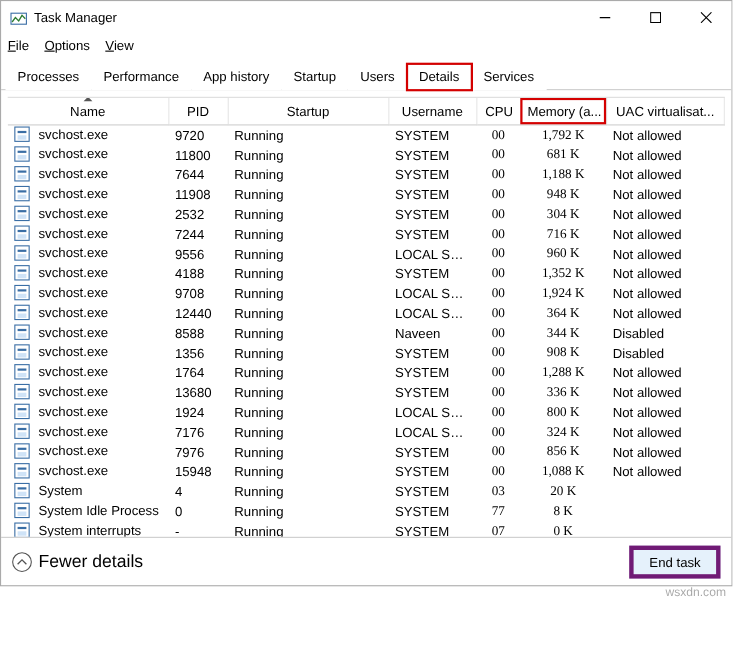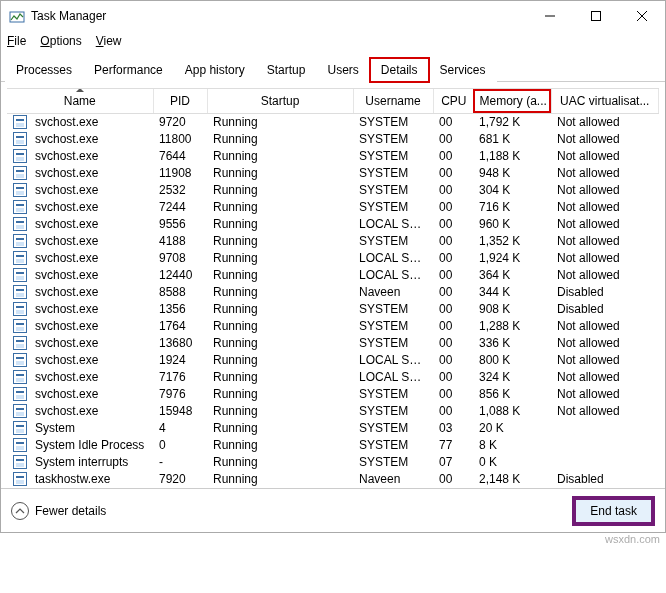--- a/index.html
+++ b/index.html
@@ -99,21 +99,21 @@
     border-right: 4px solid transparent;
     border-bottom: 4px solid #555;
   }
   th.highlight { outline: 2px solid #d40000; outline-offset: -2px; }
   td {
     padding: 1.5px 6px;
     white-space: nowrap;
     overflow: hidden;
     text-overflow: ellipsis;
   }
-  td.num { text-align: left; }
+  td.num { text-align: center; font-family: Liberation Serif, serif; }
   td.name-cell { display: flex; align-items: center; gap: 8px; }
   .proc-icon {
     width: 14px; height: 14px; flex: 0 0 14px;
     background: #fff; border: 1px solid #3a6ea5;
     position: relative;
   }
   .proc-icon::before {
     content: ""; position: absolute;
     left: 2px; right: 2px; top: 3px; height: 2px;
     background: #3a6ea5;
@@ -135,21 +135,21 @@
   
   .footer {
     border-top: 1px solid #ccc;
     height: 44px;
     display: flex; align-items: center;
     padding: 0 10px;
     justify-content: space-between;
   }
   .fewer {
     display: flex; align-items: center; gap: 6px;
-    font-size: 12px;
+    font-size: 16px;
   }
   .fewer .circ {
     width: 18px; height: 18px;
     border: 1px solid #555; border-radius: 50%;
     display: flex; align-items: center; justify-content: center;
   }
   .end-task-btn {
     padding: 4px 14px;
     border: 4px solid #701a75;
     background: #e5f1fb;

